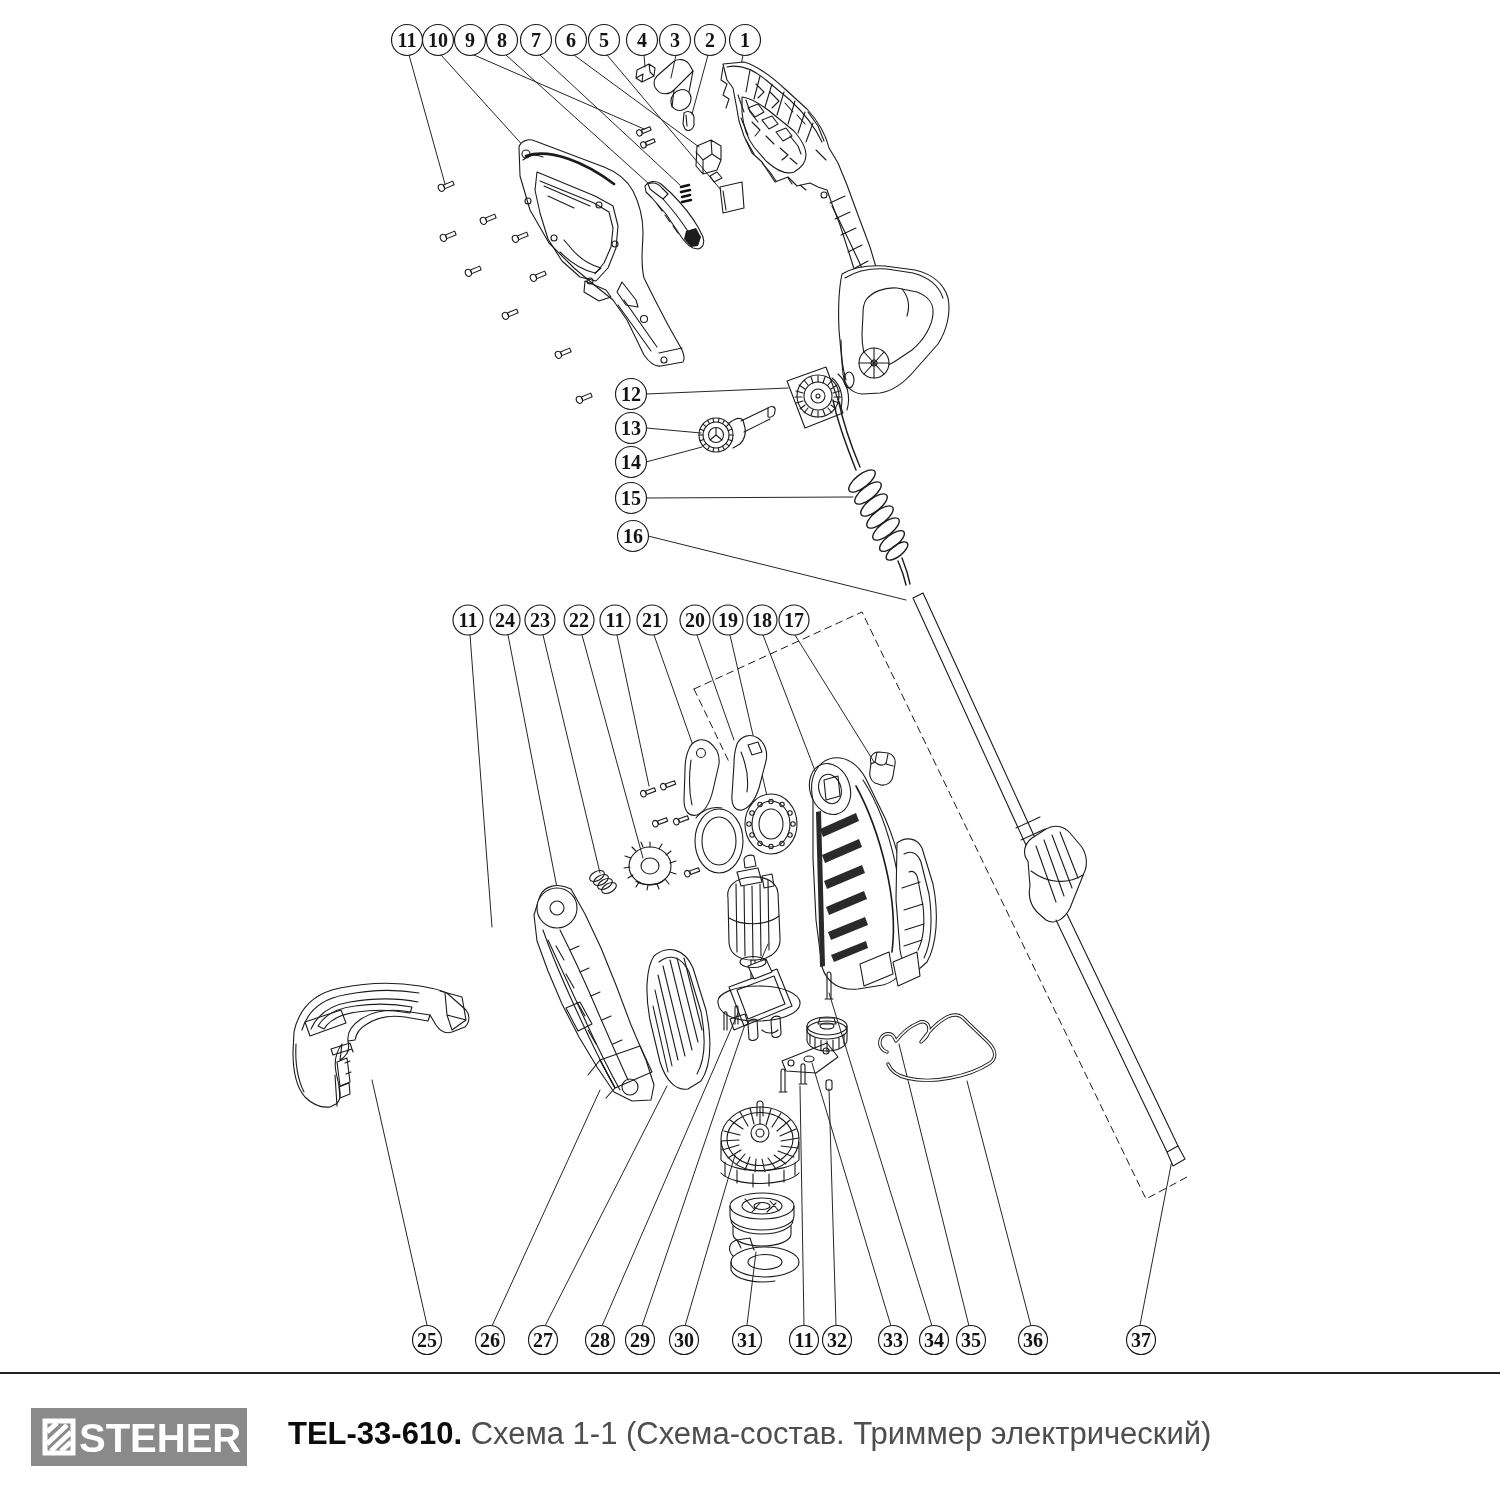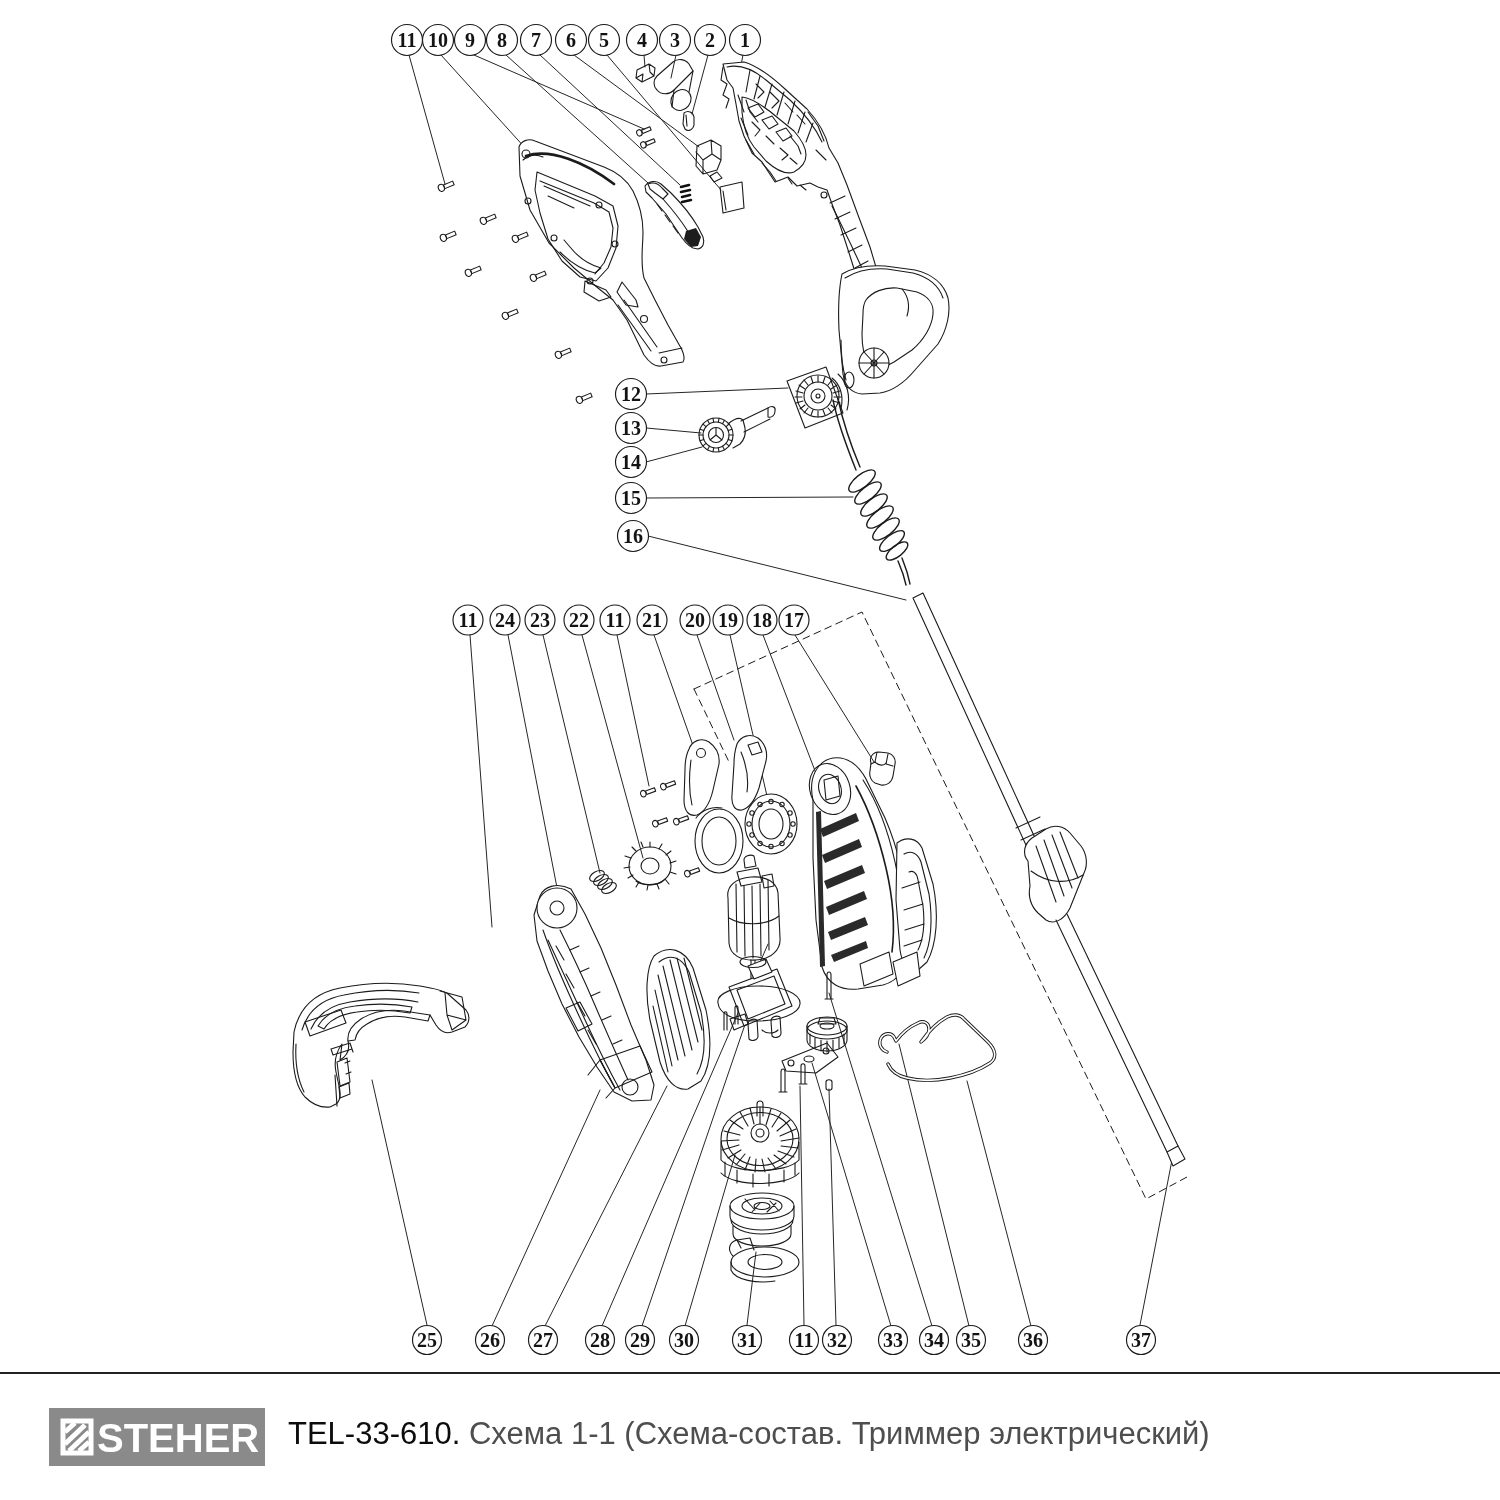--- a/index.html
+++ b/index.html
@@ -1,22 +1,22 @@
 <!DOCTYPE html>
 <html><head>
 <meta charset="utf-8">
 <style>
 html,body{margin:0;padding:0;background:#fff;}
 #page{position:relative;width:1500px;height:1500px;background:#fff;overflow:hidden;border-radius:32px;}
 svg{display:block}
 .num{font-family:"Liberation Serif",serif;font-weight:bold;font-size:20px;fill:#131313;text-anchor:middle}
 #footer{position:absolute;left:0;top:1372px;width:1500px;border-top:2px solid #222;}
-#logo{position:absolute;left:49px;top:34px;width:216px;height:58px;background:#8a8a8a;}
+#logo{position:absolute;left:31px;top:34px;width:216px;height:58px;background:#8a8a8a;}
 #cap{position:absolute;left:288px;top:42px;font-family:"Liberation Sans",sans-serif;font-size:31px;color:#4e4e4e;white-space:nowrap;}
-#cap b{color:#0c0c0c;font-weight:normal;margin-top:8px;}
+#cap b{color:#0c0c0c;font-weight:bold;margin-top:8px;}
 </style>
 </head>
 <body>
 <div id="page">
 <svg width="1500" height="1372" viewBox="0 0 1500 1372">
 <g fill="none" stroke="#1b1b1b" stroke-width="1.1" stroke-linecap="round" stroke-linejoin="round">
 
 <g stroke="#262626" stroke-width="1">
 <line x1="409" y1="55" x2="445" y2="184"></line>
 <line x1="441" y1="55" x2="527" y2="150"></line>

